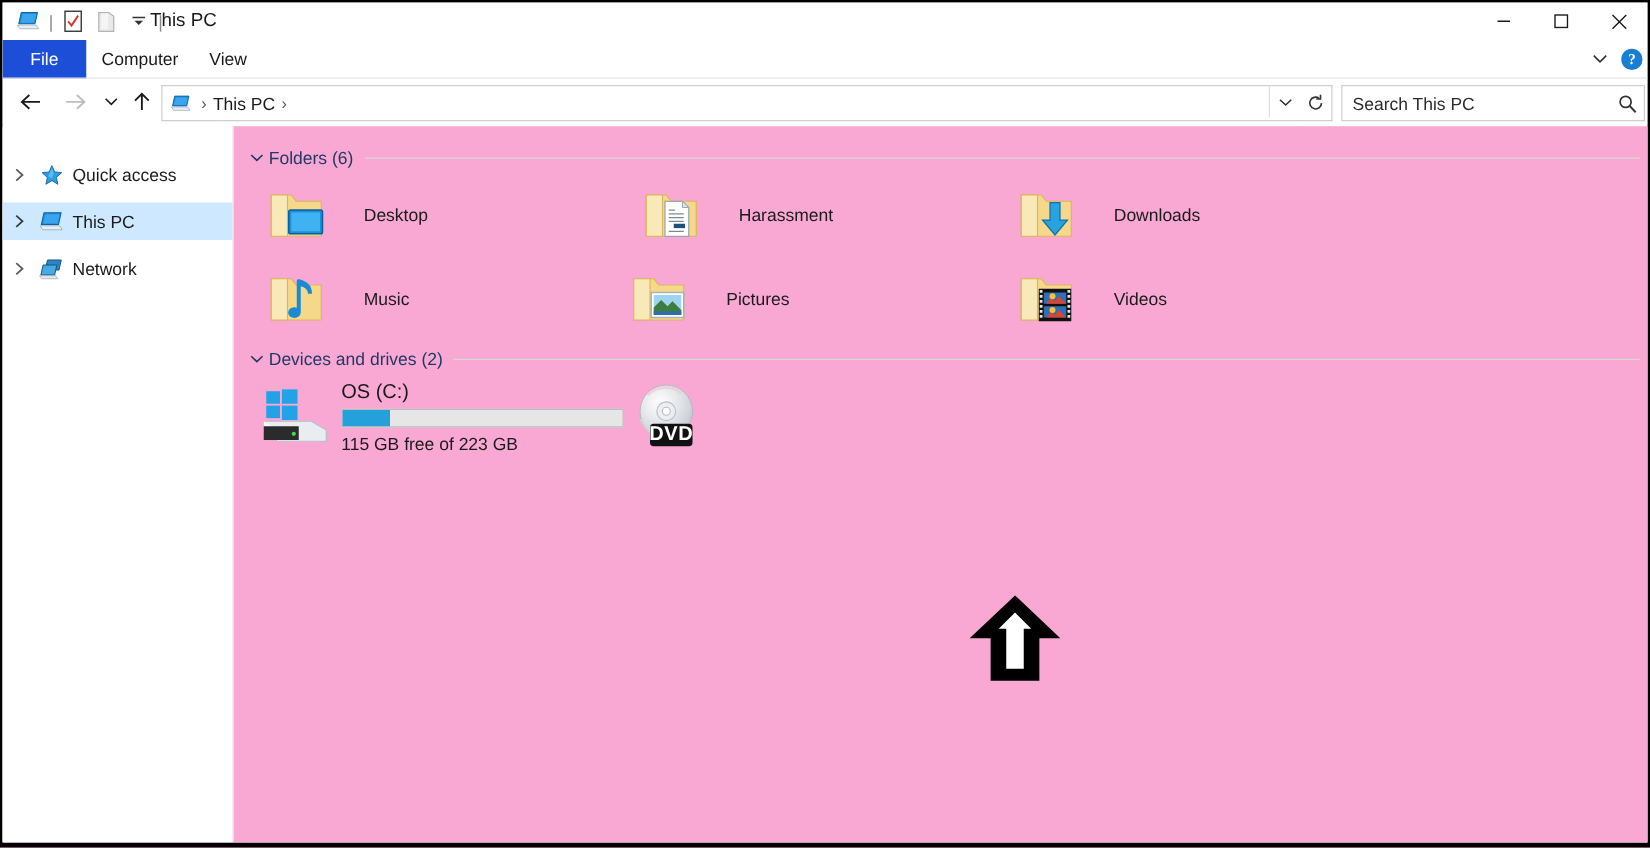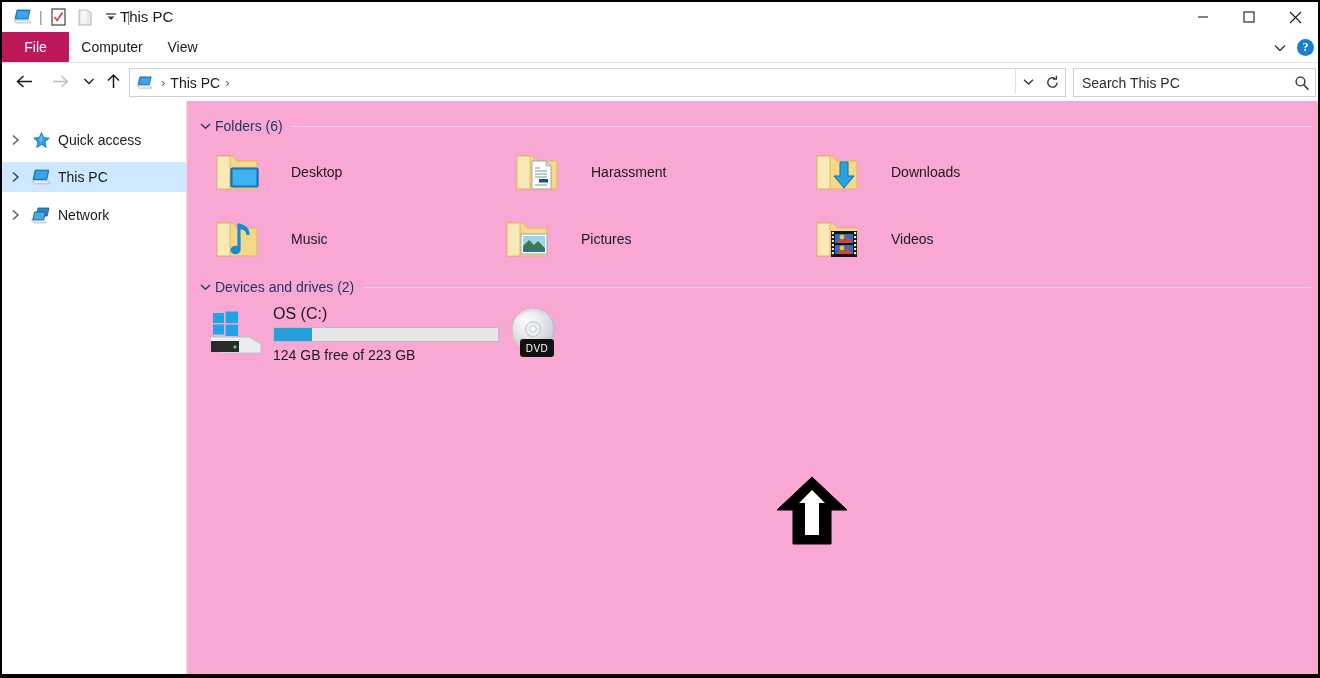--- a/index.html
+++ b/index.html
@@ -31,21 +31,21 @@
   .wbtn svg{display:block;}
 
   
   .ribbon{
     position:absolute;left:0;top:30px;width:1316px;height:31px;background:#ffffff;
   }
   .tab{
     position:absolute;top:0;height:31px;line-height:31px;font-size:14px;color:#1a1a1a;
     text-align:center;white-space:nowrap;
   }
-  .tab-file{left:0;width:67px;background:#be185d;color:#ffffff;}
+  .tab-file{left:0;width:67px;background:#1d4ed8;color:#ffffff;}
   .tab-computer{left:74px;width:72px;}
   .tab-view{left:158px;width:45px;}
   .ribbon-right{position:absolute;right:4px;top:0;height:31px;display:flex;align-items:center;gap:10px;}
   .help-dot{
     width:17px;height:17px;border-radius:50%;background:#1a7fd4;color:#fff;
     font-size:12px;font-weight:bold;display:flex;align-items:center;justify-content:center;
     font-family:"Liberation Serif", serif;
   }
   .ribbon-line{
     position:absolute;left:0;top:60px;width:1316px;height:1px;background:#e2e2e2;
@@ -109,21 +109,21 @@
   .drive-info{margin-left:6px;padding-top:3px;}
   .drive-name{font-size:16px;color:#1a1a1a;white-space:nowrap;line-height:19px;}
   .bar{
     width:226px;height:15px;background:#e6e6e6;border:1px solid #bcbcbc;margin:4px 0 4px 0;
     box-sizing:border-box;
   }
   .bar-fill{height:100%;background:#26a0da;}
   .drive-free{font-size:14px;color:#1a1a1a;white-space:nowrap;line-height:19px;}
   .dvd-badge{
     position:absolute;left:13px;top:34px;width:34px;height:18px;background:#111;
-    border-radius:3px;color:#fff;font-size:10px;font-weight:normal;letter-spacing:.5px;
+    border-radius:3px;color:#fff;font-size:16px;font-weight:bold;letter-spacing:.5px;
     display:flex;align-items:center;justify-content:center;
   }
 
   .annot-arrow{position:absolute;left:588px;top:374px;width:74px;height:72px;}
 </style>
 </head>
 <body>
 
 <div class="window">
 
@@ -435,21 +435,21 @@
             <path d="M6 28 l12 7 v9 l-12 -7 z" fill="#f7f9fa"></path>
             <path d="M6 32 h28 v11 h-28 z" fill="#2b2b2b"></path>
             <circle cx="30" cy="38" r="1.7" fill="#45d455"></circle>
           </svg>
         </span>
         <span class="drive-info">
           <span class="drive-name">OS (C:)</span>
           <div class="bar">
             <div class="bar-fill" id="bar-c" style="width: 17%;"></div>
           </div>
-          <span class="drive-free">124 GB free of 223 GB</span>
+          <span class="drive-free">115 GB free of 223 GB</span>
         </span>
       </div>
 
       <div class="drive" style="left:320px;top:196px">
         <span class="drive-ico">
           <svg width="62" height="56" viewBox="0 0 62 56">
             <defs>
               <radialGradient id="disc" cx="38%" cy="34%" r="72%">
                 <stop offset="0%" stop-color="#ffffff"></stop>
                 <stop offset="45%" stop-color="#e7e9ec"></stop>

